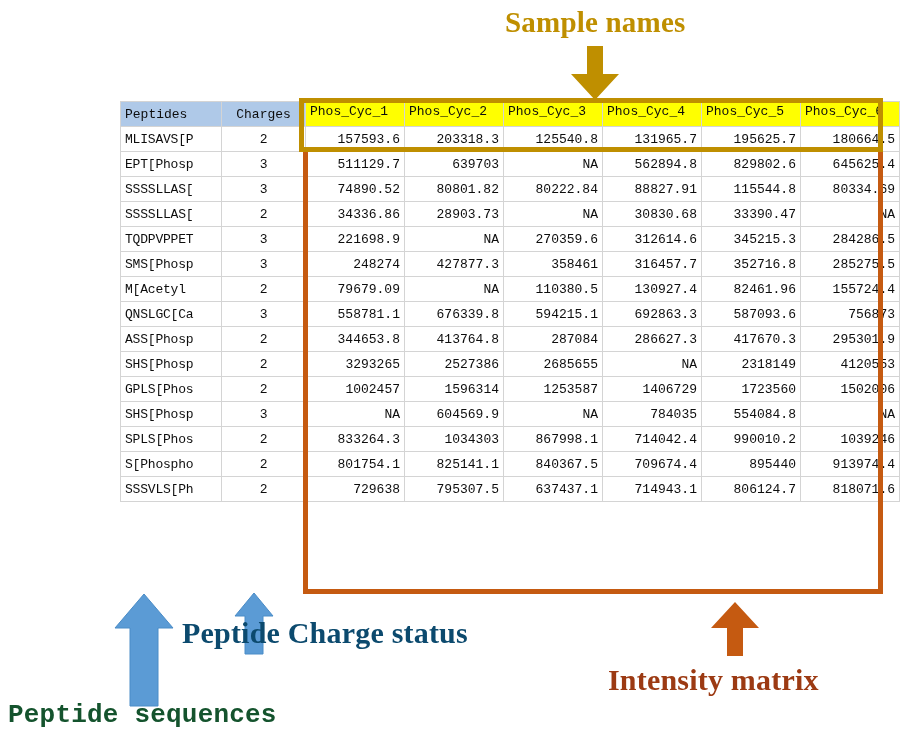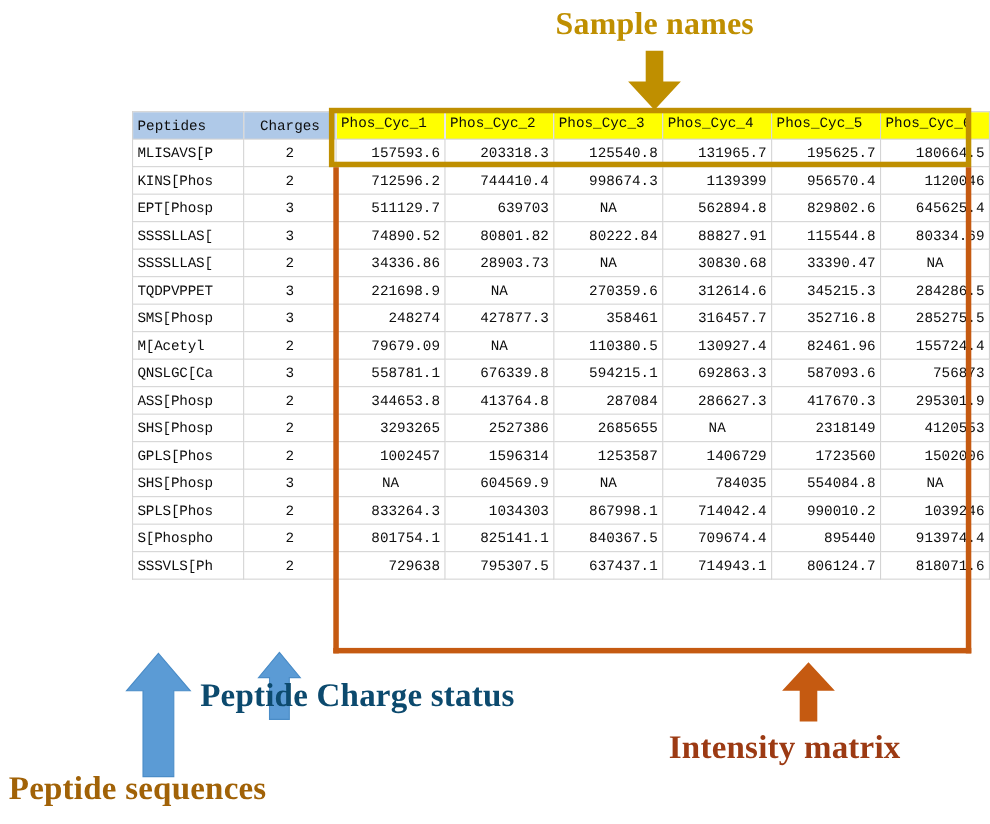--- a/index.html
+++ b/index.html
@@ -29,22 +29,23 @@
     font-size:30px;
     color:#9C3A13;
   }
   #peptide-charge-label{
     left:182px; top:616px;
     font-size:30px;
     color:#0c4a6e;
   }
   #peptide-sequences-label{
     left:8px; top:700px;
-    font-size:30px;
-    color:#a16207;
+    font-size:26px;
+    color:#14532d;
+    font-family:Liberation Mono, monospace;
   }
 
   
   .arrow{position:absolute;}
 
   
   #sheet{
     position:absolute;
     left:120px; top:101px;
     border-collapse:collapse;
@@ -91,21 +92,21 @@
     border:1px solid #e8e8c0;
     word-break:break-all;
     white-space:normal;
   }
   td.pep{
     text-align:left;
     letter-spacing:-0.2px;
   }
   td.chg{text-align:center;}
   td.val{text-align:right;}
-  td.val.na{text-align:center;margin-top:12px;}
+  td.val.na{text-align:right;margin-top:12px;}
 
   
   #sample-box{
     position:absolute;
     left:299px; top:98px;
     width:584px; height:54px;
     border:5px solid #BF8F00;
     box-sizing:border-box;
     pointer-events:none;
   }
@@ -146,30 +147,20 @@
         <td class="col-pep pep">MLISAVS[P</td>
         <td class="col-chg chg">2</td>
         <td class="col-val val">157593.6</td>
         <td class="col-val val">203318.3</td>
         <td class="col-val val">125540.8</td>
         <td class="col-val val">131965.7</td>
         <td class="col-val val">195625.7</td>
         <td class="col-val val">180664.5</td>
       </tr>
       <tr>
-        <td class="col-pep pep">KINS[Phos</td>
-        <td class="col-chg chg">2</td>
-        <td class="col-val val">712596.2</td>
-        <td class="col-val val">744410.4</td>
-        <td class="col-val val">998674.3</td>
-        <td class="col-val val">1139399</td>
-        <td class="col-val val">956570.4</td>
-        <td class="col-val val">1120046</td>
-      </tr>
-      <tr>
         <td class="col-pep pep">EPT[Phosp</td>
         <td class="col-chg chg">3</td>
         <td class="col-val val">511129.7</td>
         <td class="col-val val">639703</td>
         <td class="col-val val na">NA</td>
         <td class="col-val val">562894.8</td>
         <td class="col-val val">829802.6</td>
         <td class="col-val val">645625.4</td>
       </tr>
       <tr>

